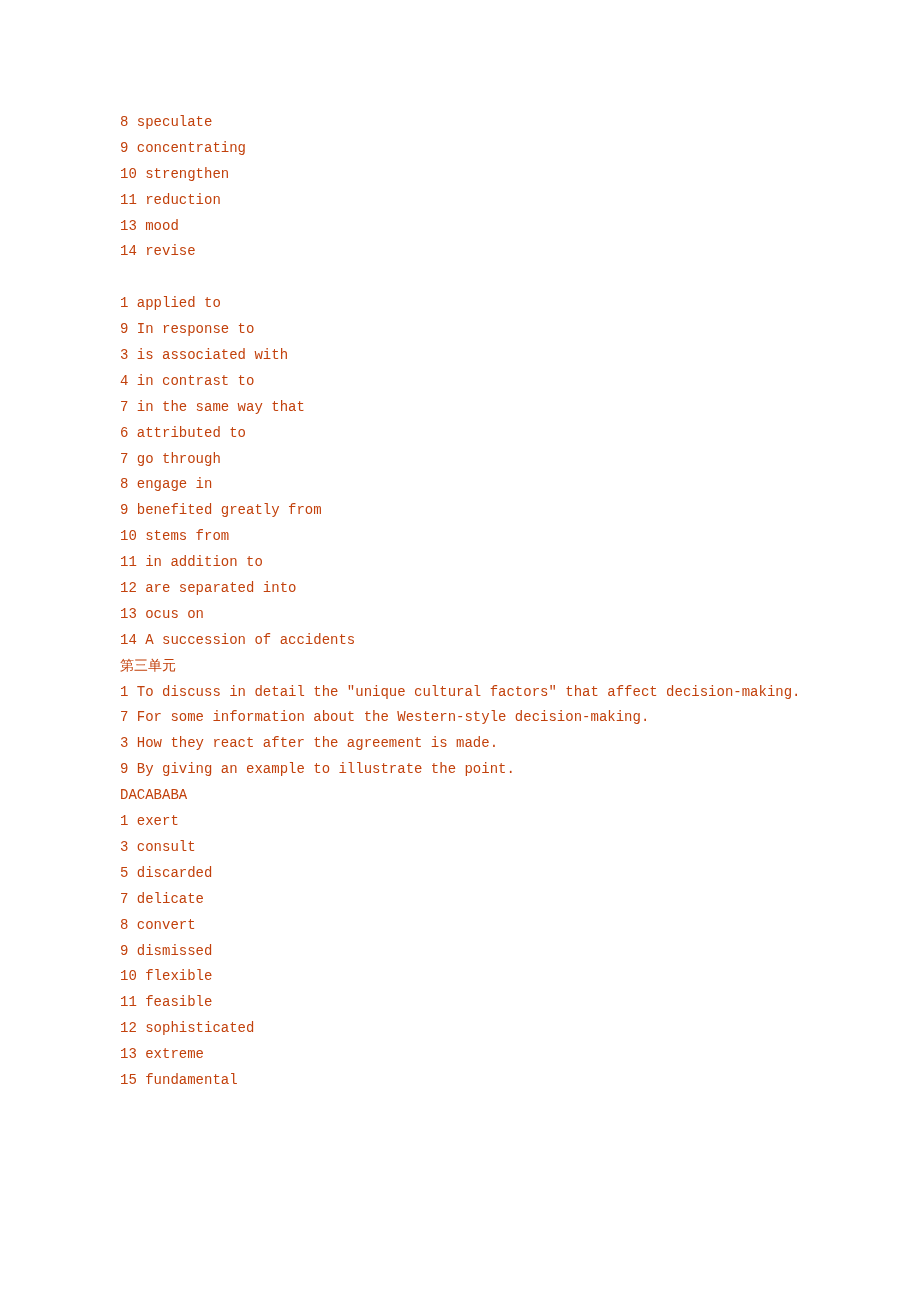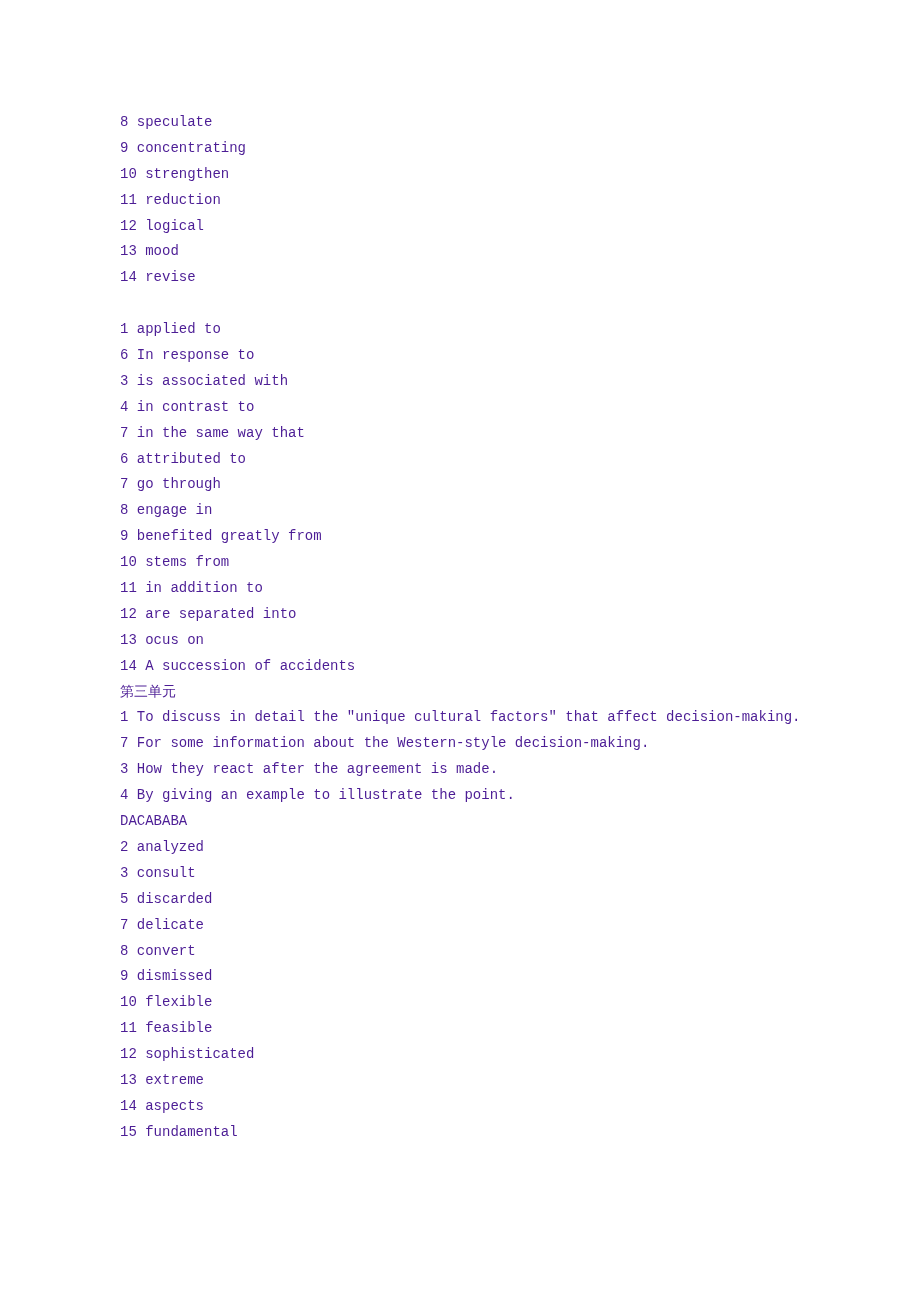--- a/index.html
+++ b/index.html
@@ -6,75 +6,73 @@
     margin: 0;
     padding: 0;
     background: #ffffff;
     width: 920px;
   }
   .page {
     box-sizing: border-box;
     padding: 110px 120px 0 120px;
     font-family: "SimSun", "NSimSun", "Courier New", monospace;
     font-size: 14px;
-    color: #4c1d95;
+    color: #c2410c;
     line-height: 1.85;
   }
   .line {
     white-space: nowrap;
   }
   .blank {
     height: 1.85em;
   }
 </style>
 </head>
 <body>
 
 <div class="page">
 
   <div class="line">8 speculate</div>
   <div class="line">9 concentrating</div>
   <div class="line">10 strengthen</div>
   <div class="line">11 reduction</div>
-  <div class="line">12 logical</div>
   <div class="line">13 mood</div>
   <div class="line">14 revise</div>
 
   <div class="blank"></div>
 
   <div class="line">1 applied to</div>
-  <div class="line">6 In response to</div>
+  <div class="line">9 In response to</div>
   <div class="line">3 is associated with</div>
   <div class="line">4 in contrast to</div>
   <div class="line">7 in the same way that</div>
   <div class="line">6 attributed to</div>
   <div class="line">7 go through</div>
   <div class="line">8 engage in</div>
   <div class="line">9 benefited greatly from</div>
   <div class="line">10 stems from</div>
   <div class="line">11 in addition to</div>
   <div class="line">12 are separated into</div>
   <div class="line">13 ocus on</div>
   <div class="line">14 A succession of accidents</div>
 
   <div class="line">第三单元</div>
 
   <div class="line">1 To discuss in detail the "unique cultural factors" that affect decision-making.</div>
   <div class="line">7 For some information about the Western-style decision-making.</div>
   <div class="line">3 How they react after the agreement is made.</div>
-  <div class="line">4 By giving an example to illustrate the point.</div>
+  <div class="line">9 By giving an example to illustrate the point.</div>
 
   <div class="line">DACABABA</div>
 
-  <div class="line">2 analyzed</div>
+  <div class="line">1 exert</div>
   <div class="line">3 consult</div>
   <div class="line">5 discarded</div>
   <div class="line">7 delicate</div>
   <div class="line">8 convert</div>
   <div class="line">9 dismissed</div>
   <div class="line">10 flexible</div>
   <div class="line">11 feasible</div>
   <div class="line">12 sophisticated</div>
   <div class="line">13 extreme</div>
-  <div class="line">14 aspects</div>
   <div class="line">15 fundamental</div>
 
 </div>
 
 </body></html>

